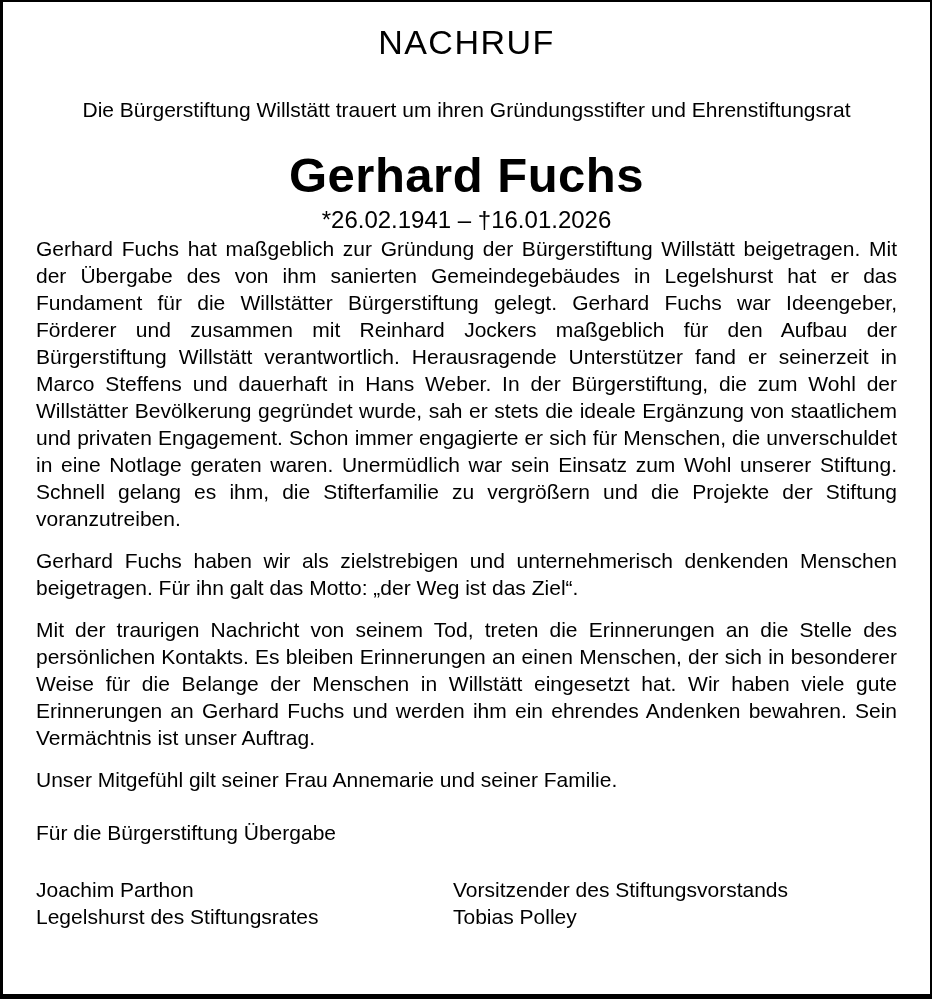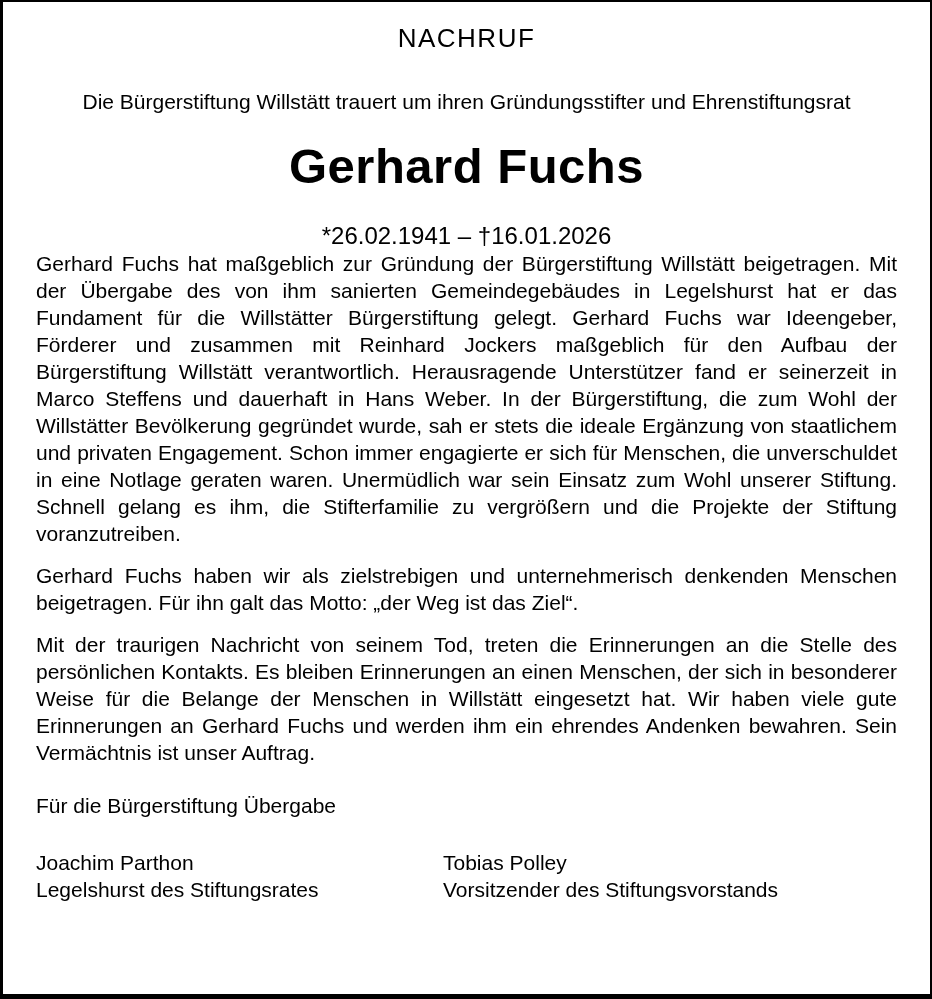--- a/index.html
+++ b/index.html
@@ -17,40 +17,40 @@
     background: #ffffff;
     border-style: solid;
     border-color: #000000;
     border-width: 2px 2px 5px 3px;
     padding: 0 33px;
     overflow: hidden;
   }
   .notice-heading {
     margin-top: 22px;
     text-align: center;
-    font-size: 26px;
+    font-size: 34px;
     letter-spacing: 1.5px;
     line-height: 1.1;
   }
   .intro-line {
     margin-top: 36px;
     text-align: center;
     font-size: 21px;
     line-height: 1.2;
   }
   .deceased-name {
     margin-top: 26px;
     text-align: center;
     font-size: 49px;
     font-weight: bold;
     letter-spacing: 0.5px;
     line-height: 1.1;
   }
   .life-dates {
-    margin-top: 28px;
+    margin-top: 4px;
     text-align: center;
     font-size: 24px;
     line-height: 1.2;
   }
   .body-text {
     font-size: 21px;
     line-height: 27px;
     text-align: justify;
   }
   .body-text p { text-align: justify; }
@@ -59,20 +59,21 @@
     margin-top: 26px;
     font-size: 21px;
     line-height: 27px;
   }
   .signatures {
     margin-top: 30px;
     display: flex;
     flex-direction: row;
     font-size: 21px;
     line-height: 27px;
+    gap: 10px;
   }
   .signatory-left { width: 407px; flex: 0 0 407px; }
   .signatory-right { flex: 1 1 auto; }
 </style>
 </head>
 <body>
 
 <div class="page">
 
   <div class="notice-heading">NACHRUF</div>
@@ -80,28 +81,29 @@
   <div class="intro-line">Die Bürgerstiftung Willstätt trauert um ihren Gründungsstifter und Ehrenstiftungsrat</div>
 
   <div class="deceased-name">Gerhard Fuchs</div>
 
   <div class="life-dates">*26.02.1941 – †16.01.2026</div>
 
   <div class="body-text">
     <p>Gerhard Fuchs hat maßgeblich zur Gründung der Bürgerstiftung Willstätt beigetragen. Mit der Übergabe des von ihm sanierten Gemeindegebäudes in Legelshurst hat er das Fundament für die Willstätter Bürgerstiftung gelegt. Gerhard Fuchs war Ideengeber, Förderer und zusammen mit Reinhard Jockers maßgeblich für den Aufbau der Bürgerstiftung Willstätt verantwortlich. Herausragende Unterstützer fand er seinerzeit in Marco Steffens und dauerhaft in Hans Weber. In der Bürgerstiftung, die zum Wohl der Willstätter Bevölkerung gegründet wurde, sah er stets die ideale Ergänzung von staatlichem und privaten Engagement. Schon immer engagierte er sich für Menschen, die unverschuldet in eine Notlage geraten waren. Unermüdlich war sein Einsatz zum Wohl unserer Stiftung. Schnell gelang es ihm, die Stifterfamilie zu vergrößern und die Projekte der Stiftung voranzutreiben.</p>
     <p>Gerhard Fuchs haben wir als zielstrebigen und unternehmerisch denkenden Menschen beigetragen. Für ihn galt das Motto: „der Weg ist das Ziel“.</p>
     <p>Mit der traurigen Nachricht von seinem Tod, treten die Erinnerungen an die Stelle des persönlichen Kontakts. Es bleiben Erinnerungen an einen Menschen, der sich in besonderer Weise für die Belange der Menschen in Willstätt eingesetzt hat. Wir haben viele gute Erinnerungen an Gerhard Fuchs und werden ihm ein ehrendes Andenken bewahren. Sein Vermächtnis ist unser Auftrag.</p>
+    <p>Unser Mitgefühl gilt seiner Frau Annemarie und seiner Familie.</p>
   </div>
 
   <div class="closing-line">Für die Bürgerstiftung Übergabe</div>
 
   <div class="signatures">
     <div class="signatory-left">
       <div>Joachim Parthon</div>
       <div>Legelshurst des Stiftungsrates</div>
     </div>
     <div class="signatory-right">
+      <div>Vorsitzender des Stiftungsvorstands</div>
       <div>Tobias Polley</div>
-      <div>Vorsitzender des Stiftungsvorstands</div>
     </div>
   </div>
 
 </div>
 
 </body></html>

